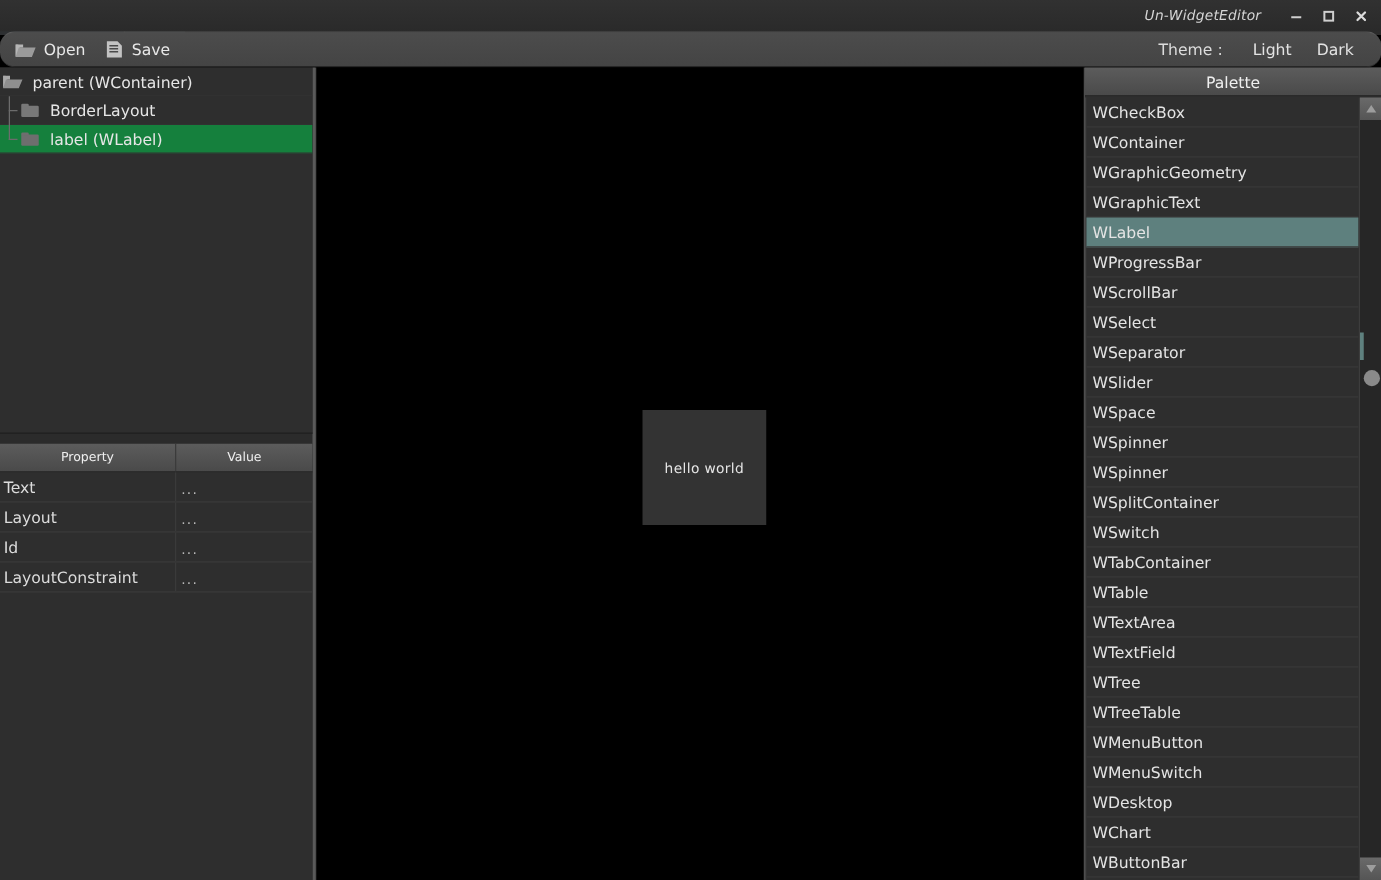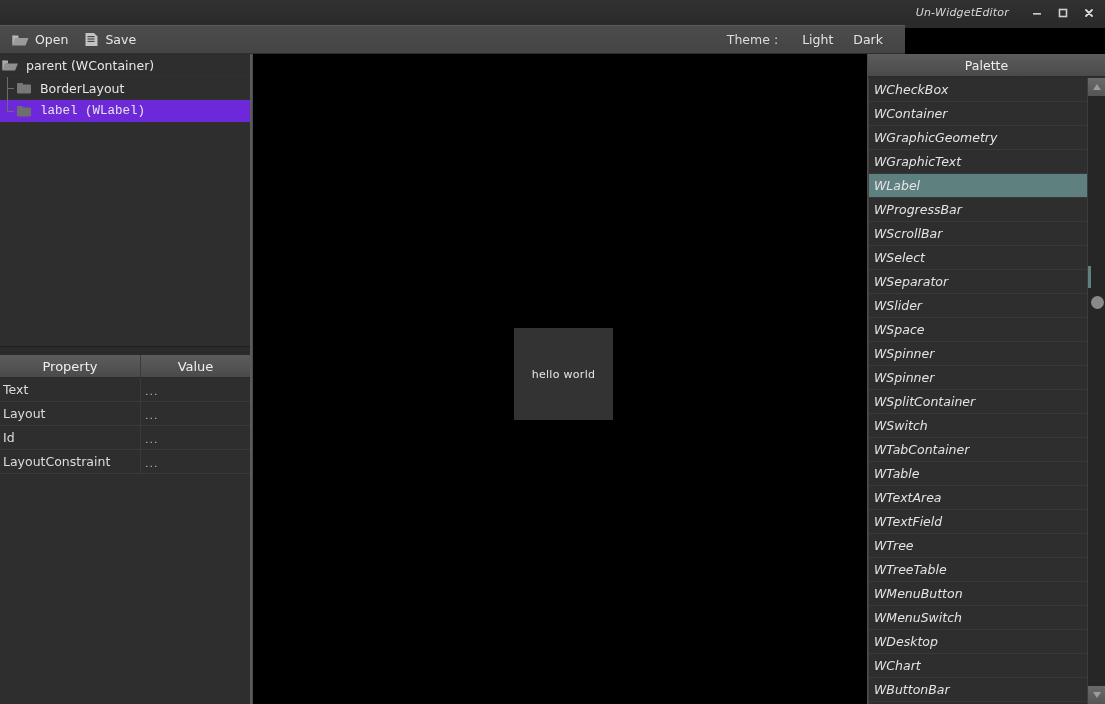--- a/index.html
+++ b/index.html
@@ -87,26 +87,27 @@
 
   
   .titlebar-right-bg {
     position: absolute; right: 0; top: 0; width: 1105px; height: 25px;
     background: #2f2f2f;
     z-index: 4;
   }
 
   
   .toolbar {
-    position: absolute; left: 0; top: 25px; width: 905px; height: 29px;
+    position: absolute; left: 0; top: 25px; width: 1105px; height: 29px;
     background: linear-gradient(#4c4c4c, #444444);
     border-top: 1px solid #5a5a5a;
     border-bottom: 1px solid #2e2e2e;
     display: flex; align-items: center;
     z-index: 6;
+    border-radius: 12px;
   }
   .tb-left { display: flex; align-items: center; gap: 4px; padding-left: 8px; }
   .tb-item {
     display: flex; align-items: center; gap: 6px;
     padding: 2px 8px 2px 4px; height: 22px;
     color: #e8e8e8; font-size: 12.5px; cursor: default;
     border-radius: 2px;
   }
   .tb-right {
     margin-left: auto; display: flex; align-items: center; gap: 0;
@@ -128,21 +129,21 @@
     background: #2e2e2e;
     border-bottom: 1px solid #1e1e1e;
     overflow: hidden;
   }
   .tree-row {
     display: flex; align-items: center; height: 23px;
     font-size: 12.5px; color: #e6e6e6; cursor: default;
     position: relative;
     border-bottom: 1px solid #313131;
   }
-  .tree-row.sel { background: #6d28d9; font-family: Liberation Mono, monospace; }
+  .tree-row.sel { background: #15803d; }
   .tree-indent { width: 14px; height: 23px; flex: none; position: relative; }
   .tree-elbow {
     position: absolute; left: 7px; top: 0; width: 1px; height: 23px; background: #6c6c6c;
   }
   .tree-elbow.last { height: 12px; }
   .tree-elbow-h {
     position: absolute; left: 7px; top: 11px; width: 7px; height: 1px; background: #6c6c6c;
   }
   .folder-ico { flex: none; margin-right: 7px; margin-left: 2px; }
   .tree-label { white-space: nowrap; }
@@ -150,21 +151,21 @@
   .prop-table {
     position: absolute; left: 0; top: 301px; width: 250px; height: 349px;
     background: #2e2e2e;
   }
   .prop-head {
     display: flex; height: 23px;
     background: linear-gradient(#5c5c5c, #4a4a4a);
     border-bottom: 1px solid #2a2a2a;
   }
   .prop-head div {
-    font-size: 13px; color: #efefef; display: flex; align-items: center; justify-content: center;
+    font-size: 10px; color: #efefef; display: flex; align-items: center; justify-content: center;
     cursor: default;
   }
   .ph-prop { width: 141px; border-right: 1px solid #3b3b3b; }
   .ph-val { width: 109px; }
   .prop-row {
     display: flex; height: 24px; border-bottom: 1px solid #3a3a3a;
     font-size: 12.5px; color: #dcdcdc;
   }
   .pr-name {
     width: 141px; border-right: 1px solid #3a3a3a;
@@ -201,21 +202,20 @@
   .pal-head {
     height: 23px; background: linear-gradient(#5c5c5c, #4a4a4a);
     border-bottom: 1px solid #2a2a2a;
     display: flex; align-items: center; justify-content: center;
     font-size: 12.5px; color: #efefef; cursor: default;
   }
   .pal-body {
     position: absolute; left: 0; top: 24px; width: 219px; height: 626px;
     overflow: hidden;
     border-left: 1px solid #424242;
-    font-style: italic;
   }
   .pal-item {
     height: 24px; display: flex; align-items: center;
     padding-left: 5px; font-size: 12.5px; color: #e4e4e4;
     border-bottom: 1px solid #383838;
     cursor: default; white-space: nowrap;
   }
   .pal-item.sel { background: #5e807e; }
 
   .pal-scroll {

